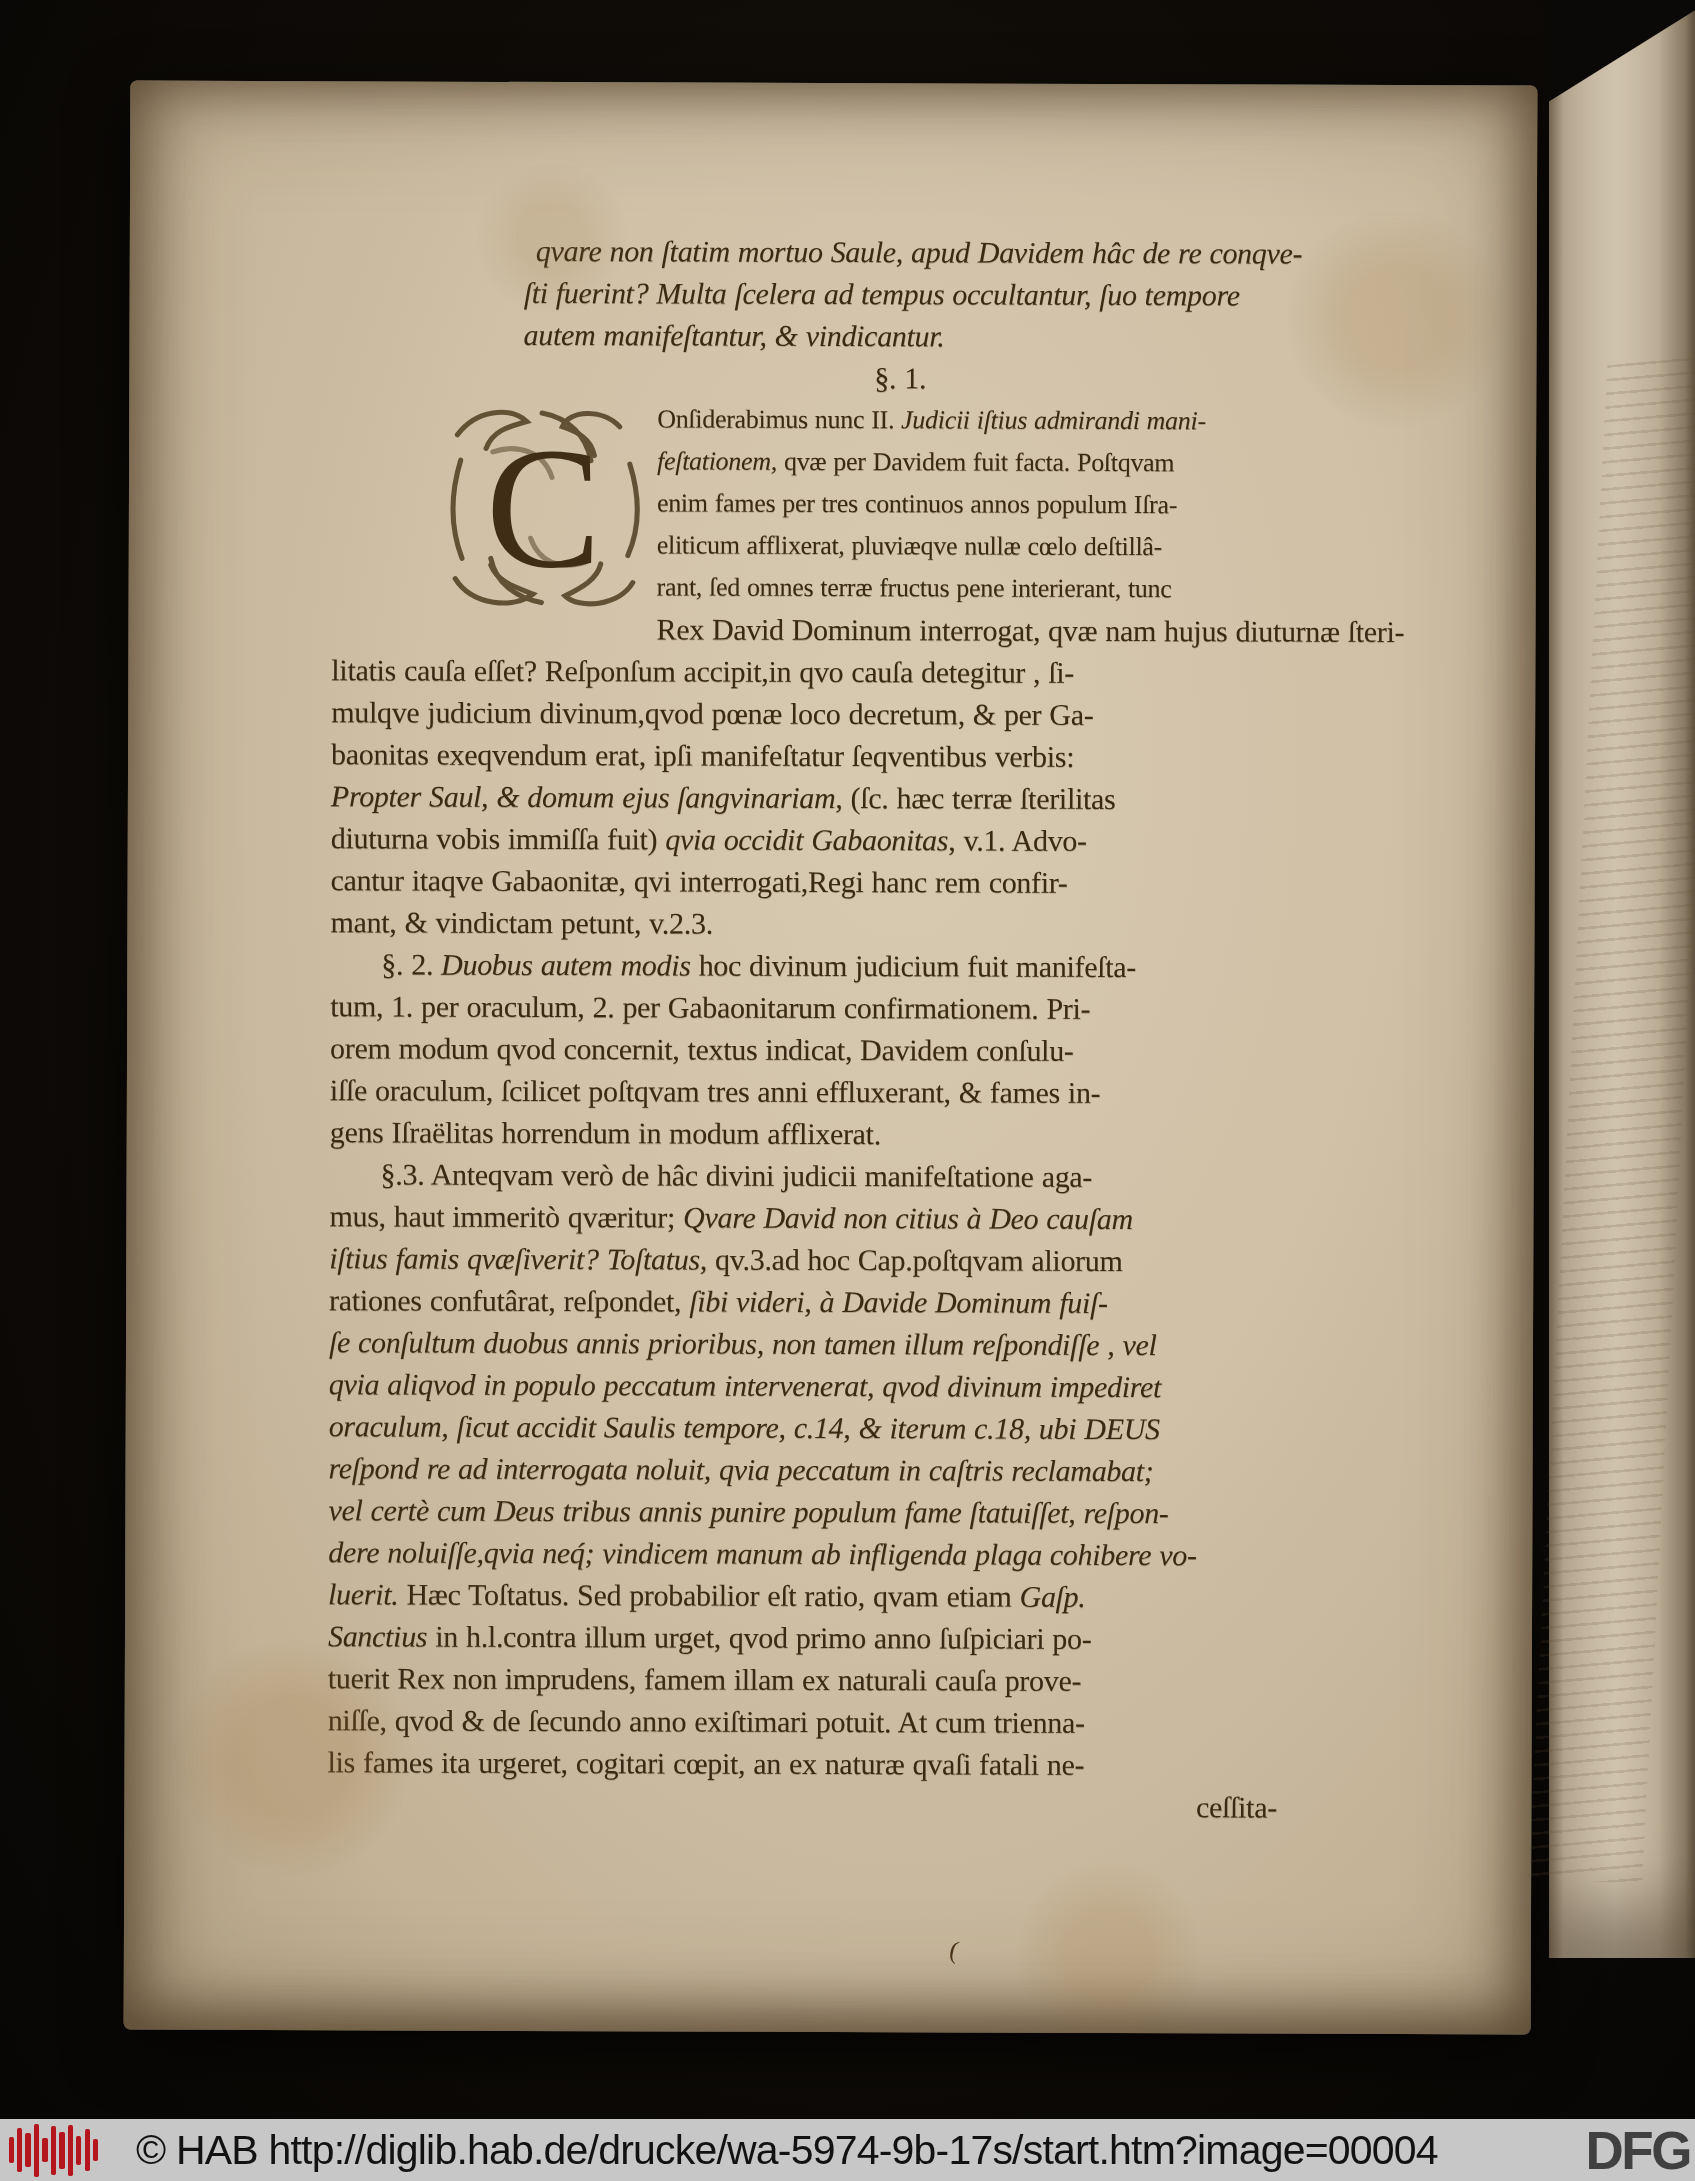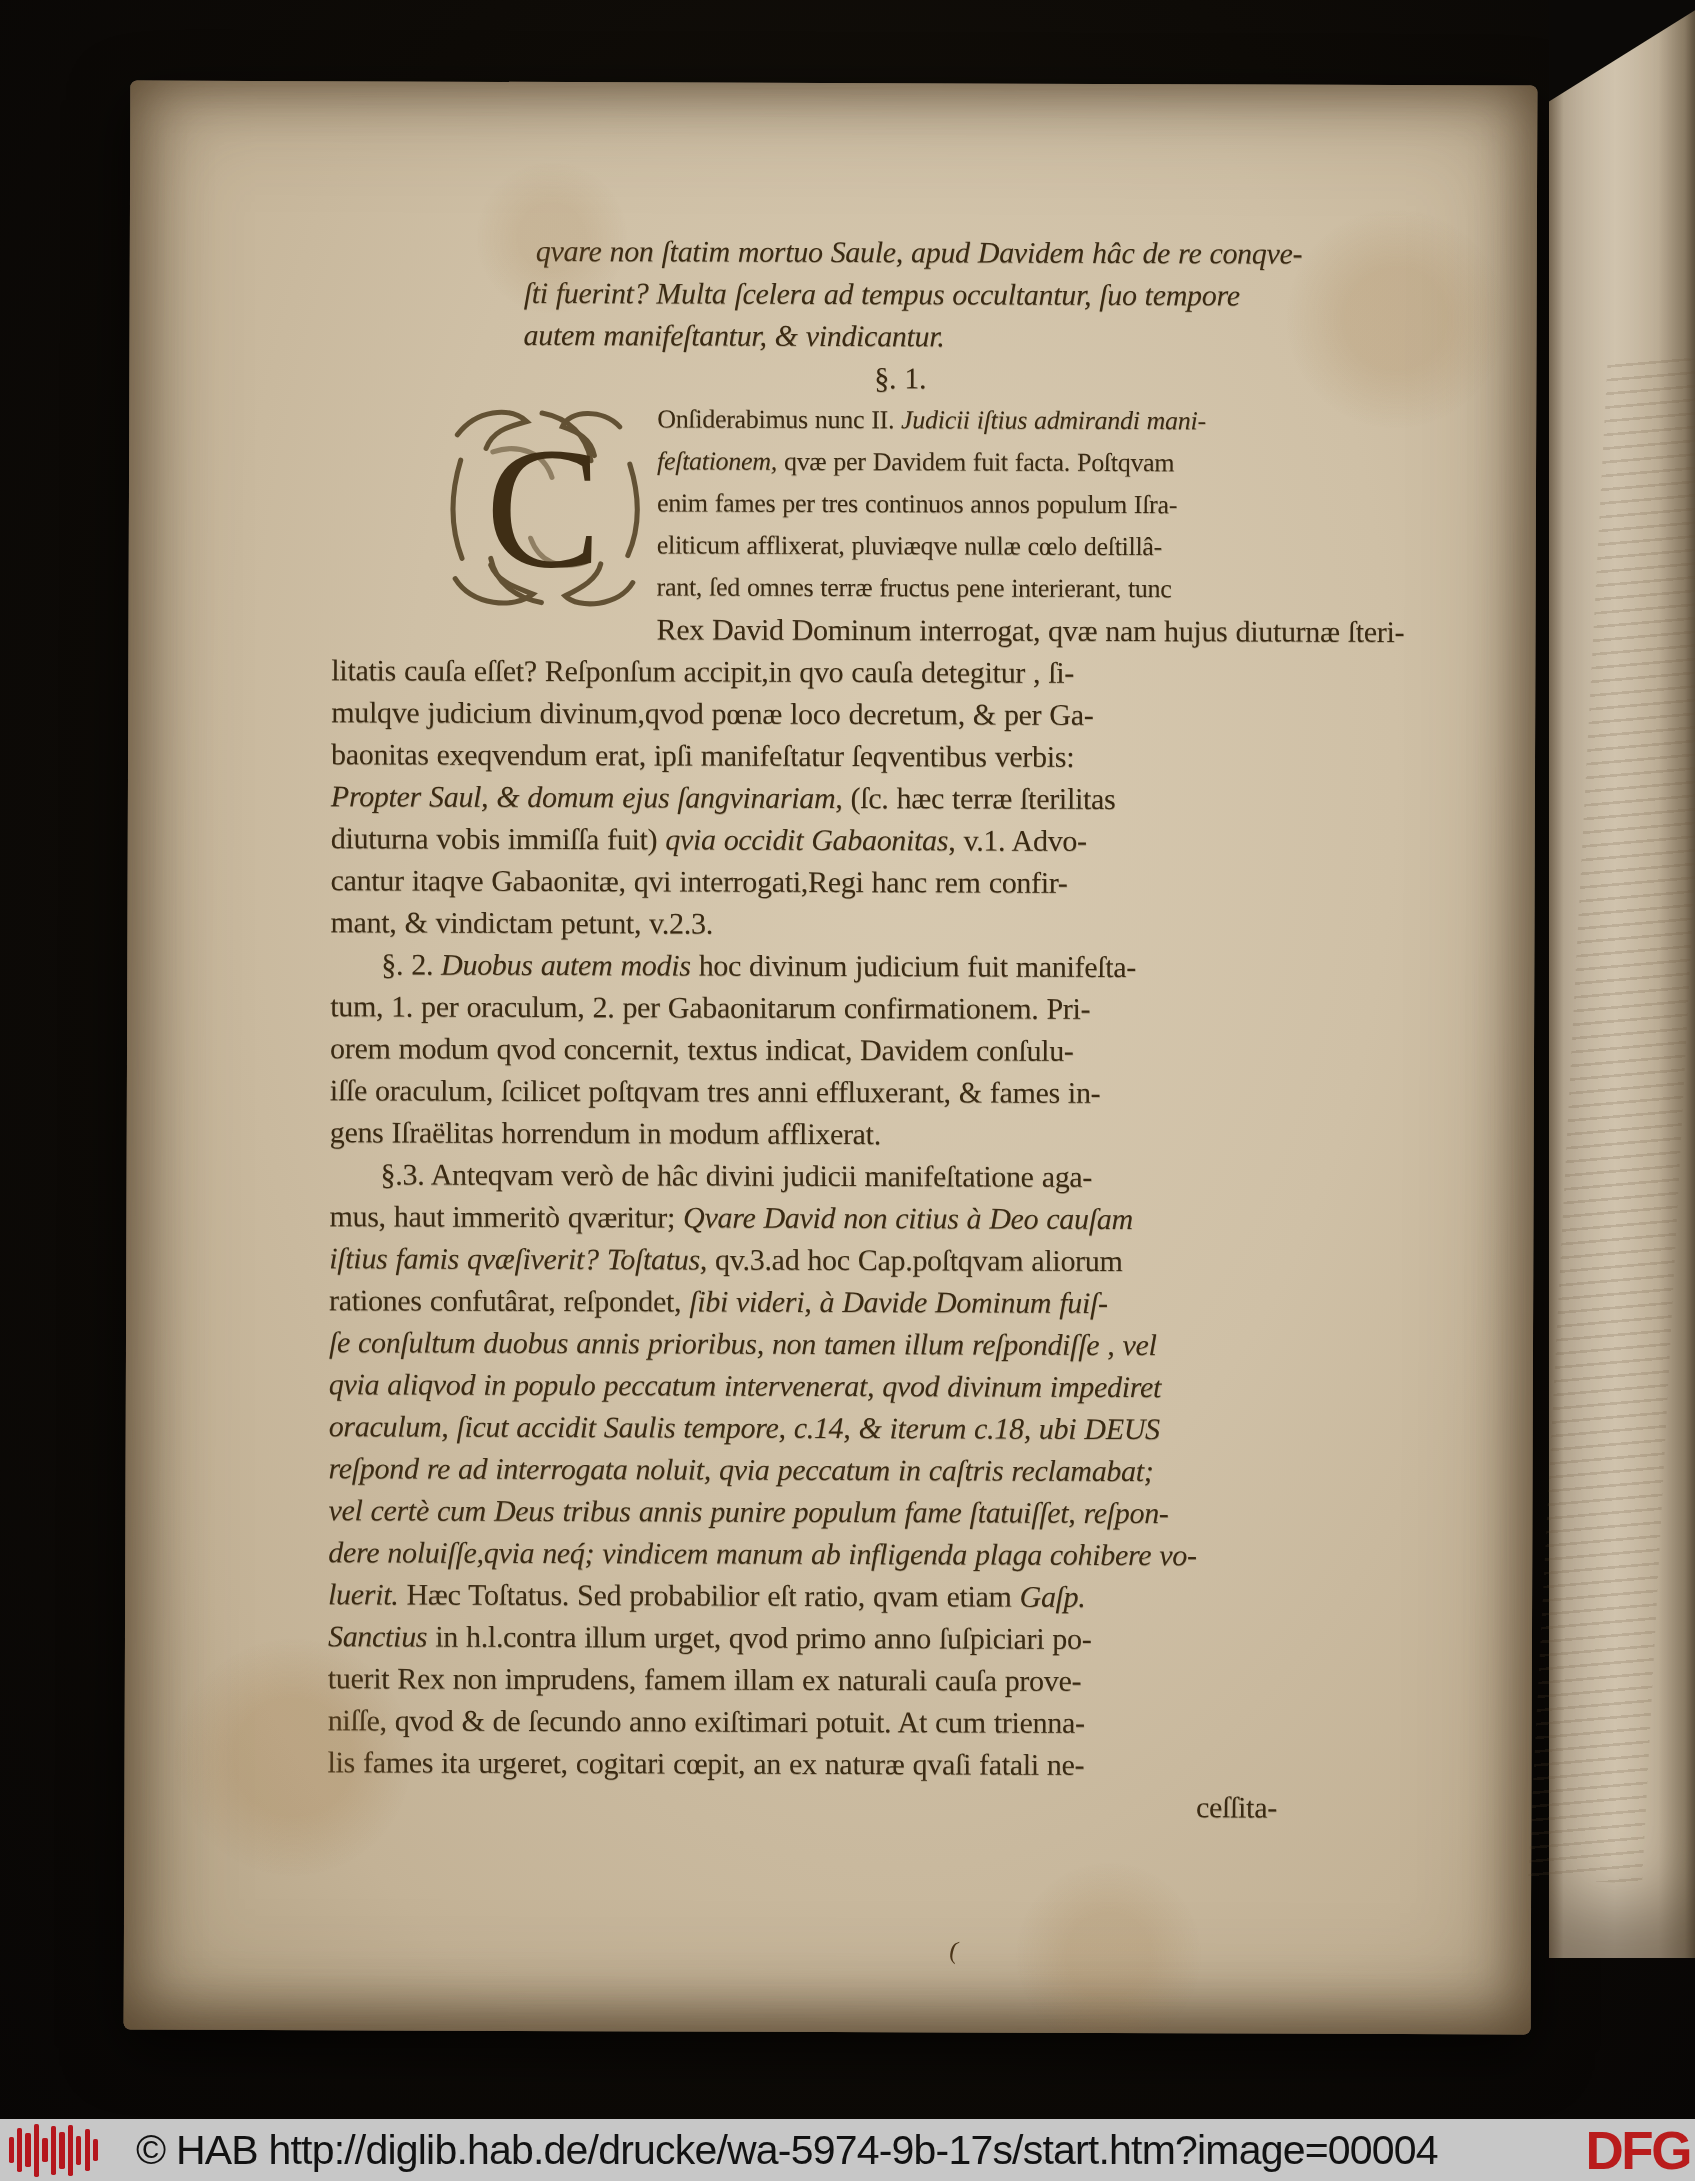--- a/index.html
+++ b/index.html
@@ -43,21 +43,21 @@
         background:repeating-linear-gradient(172deg, transparent 0 11px, rgba(96,74,48,.30) 11px 13.6px);}
   
   .footer{position:absolute;left:0;bottom:0;width:1695px;height:63px;background:#c7c7c7;}
   .hab-logo{position:absolute;left:8.5px;top:4.2px;height:54px;width:110px;
         display:flex;align-items:center;gap:3.4px;}
   .hab-logo span{display:inline-block;width:5.1px;background:#b5161d;border-radius:1.7px;}
   .copyright{position:absolute;left:136px;top:0;height:63px;line-height:63px;
         font-family:"Liberation Sans",sans-serif;font-size:41px;letter-spacing:-0.8px;color:#121212;}
   .dfg{position:absolute;right:5.1px;top:0;height:63px;line-height:64px;
         font-family:"Liberation Sans",sans-serif;font-weight:bold;font-size:53px;
-        letter-spacing:-2.5px;color:#b91c1c;}
+        letter-spacing:-2.5px;color:#404040;}
 </style>
 </head>
 <body>
 
 <div class="stage">
 
   <div class="page">
     <div class="textblock">
         <div class="para">
           <div class="line" style="padding-left: 203px;"><span class="it">qvare non ſtatim mortuo Saule, apud Davidem hâc de re conqve-</span></div>

